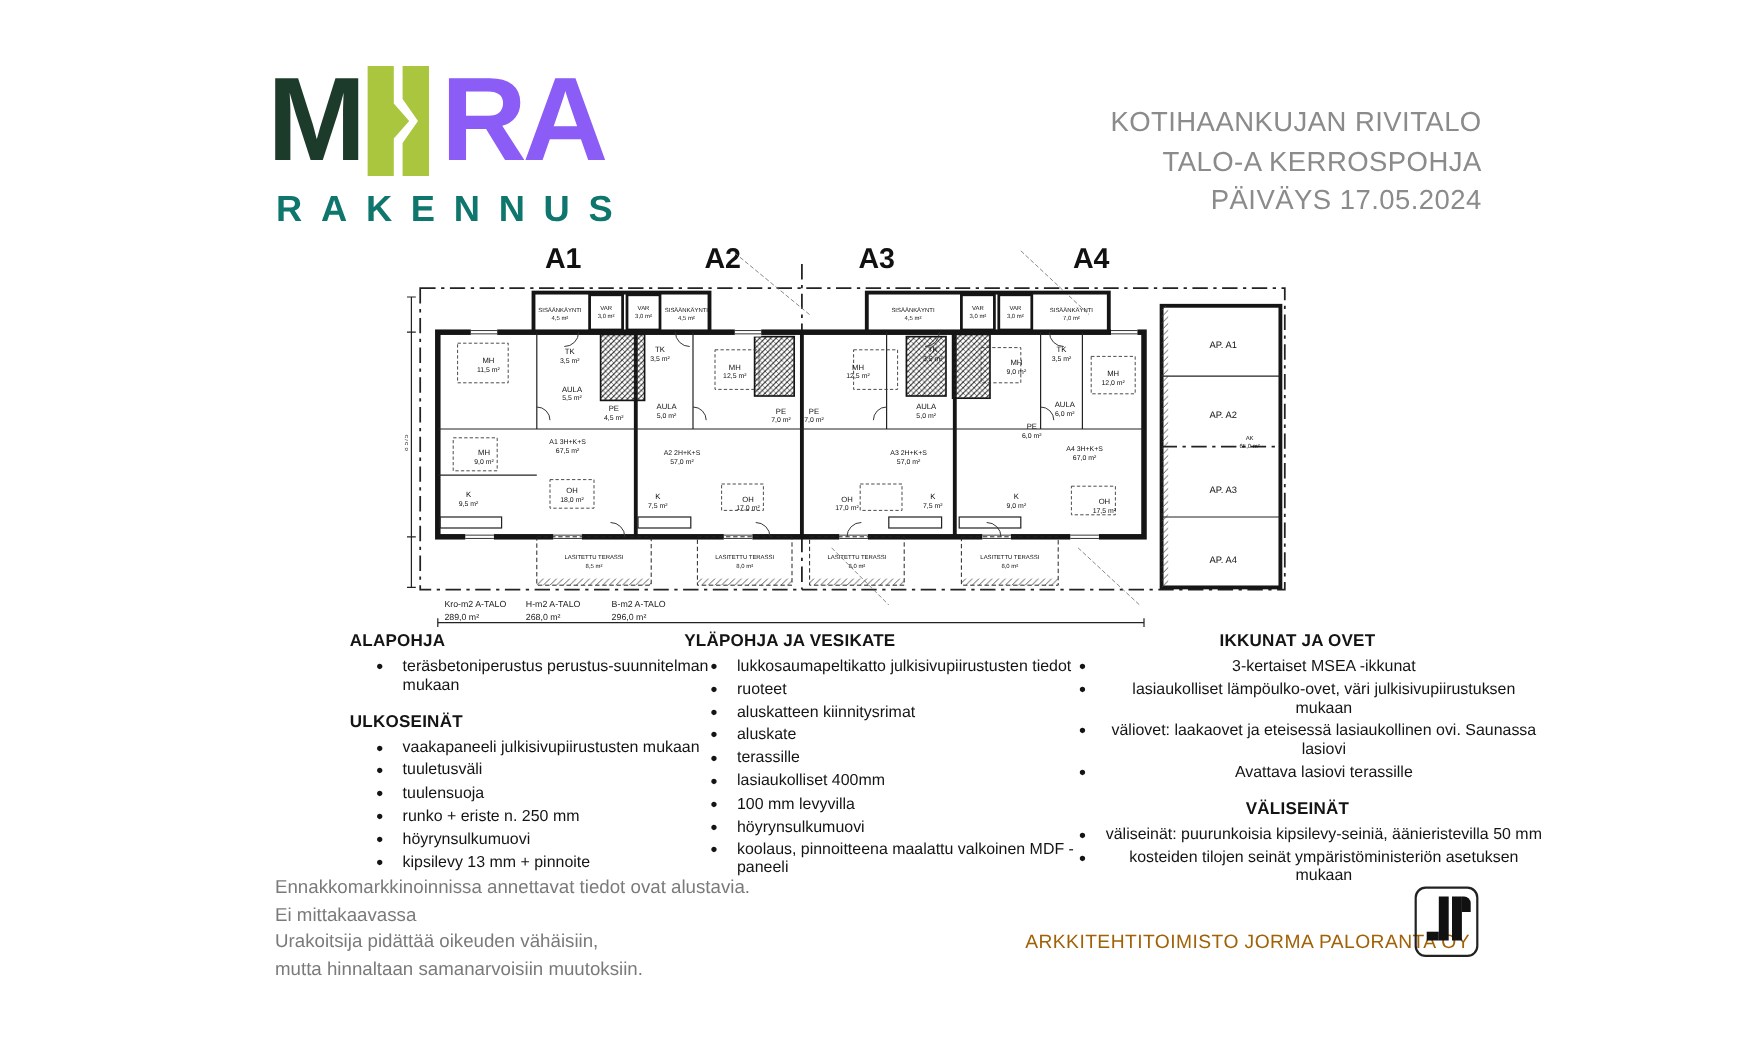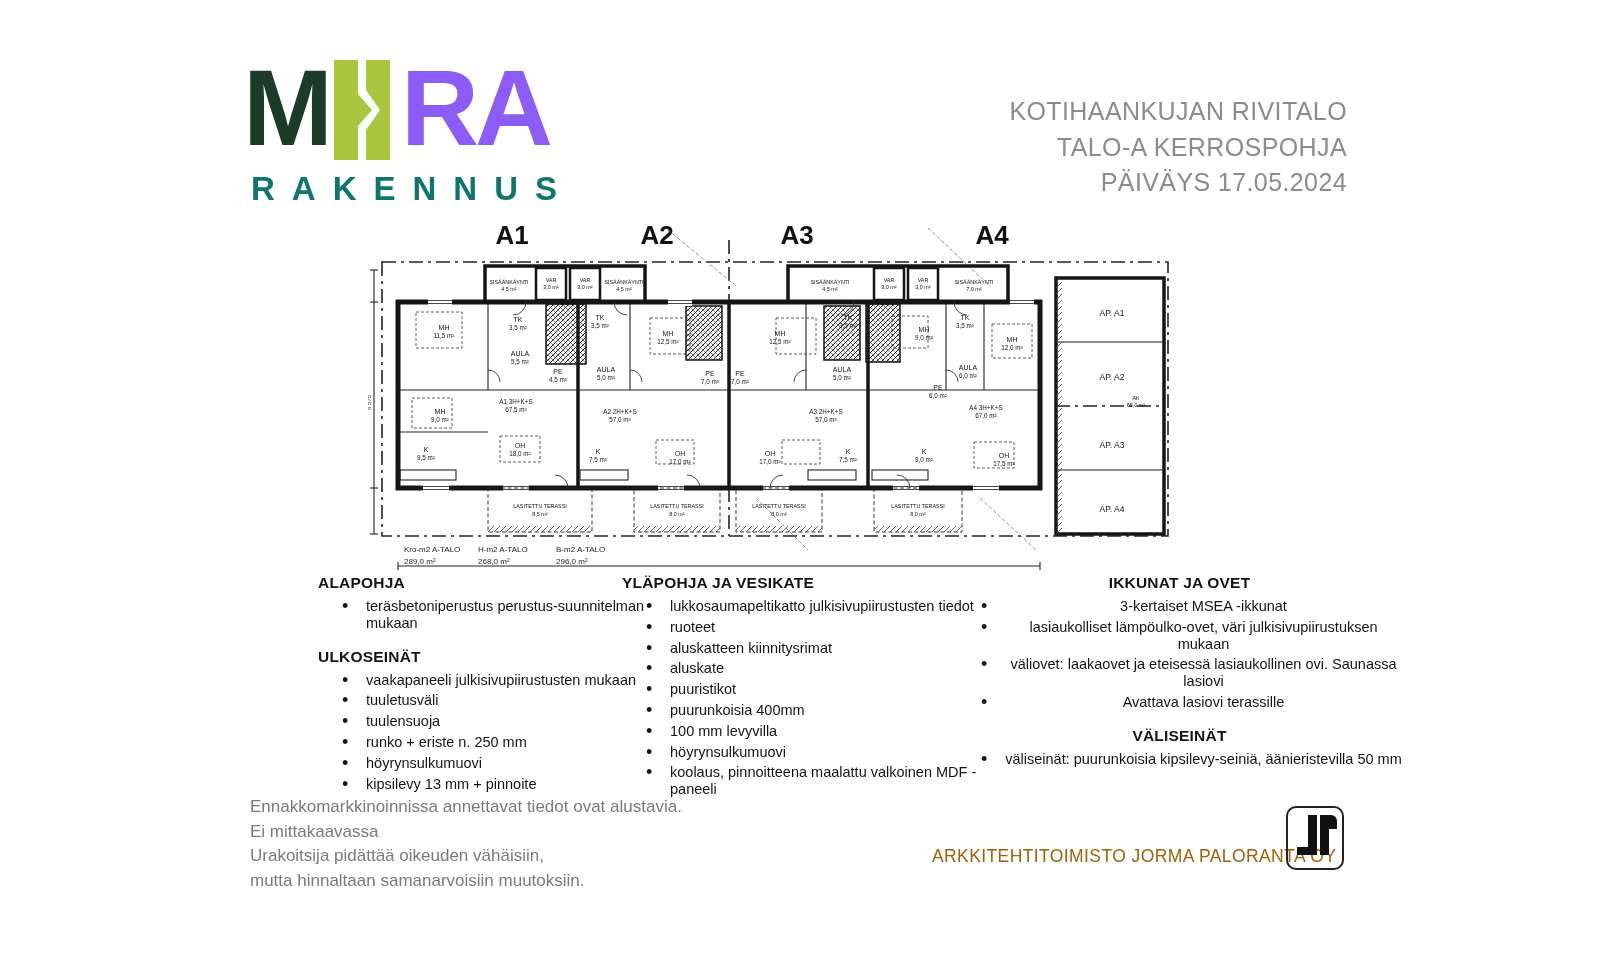--- a/index.html
+++ b/index.html
@@ -351,39 +351,40 @@
     </ul>
   </div>
 
   <div class="spec col2">
     <h3>YLÄPOHJA JA VESIKATE</h3>
     <ul>
       <li>lukkosaumapeltikatto julkisivupiirustusten tiedot</li>
       <li>ruoteet</li>
       <li>aluskatteen kiinnitysrimat</li>
       <li>aluskate</li>
-      <li>puuristikot</li>
-      <li>puurunkoisia 400mm</li>
+      <li>terassille</li>
+      <li>lasiaukolliset 400mm</li>
       <li>100 mm levyvilla</li>
       <li>höyrynsulkumuovi</li>
       <li>koolaus, pinnoitteena maalattu valkoinen MDF -paneeli</li>
     </ul>
   </div>
 
   <div class="spec col3">
     <h3>IKKUNAT JA OVET</h3>
     <ul>
       <li>3-kertaiset MSEA -ikkunat</li>
       <li>lasiaukolliset lämpöulko-ovet, väri julkisivupiirustuksen mukaan</li>
       <li>väliovet: laakaovet ja eteisessä lasiaukollinen ovi. Saunassa lasiovi</li>
       <li>Avattava lasiovi terassille</li>
     </ul>
     <h3>VÄLISEINÄT</h3>
     <ul>
       <li>väliseinät: puurunkoisia kipsilevy-seiniä, äänieristevilla 50 mm</li>
+      <li>kosteiden tilojen seinät ympäristöministeriön asetuksen mukaan</li>
     </ul>
   </div>
 
   <div class="disclaimer">
     <div>Ennakkomarkkinoinnissa annettavat tiedot ovat alustavia.</div>
     <div>Ei mittakaavassa</div>
     <div>Urakoitsija pidättää oikeuden vähäisiin,</div>
     <div>mutta hinnaltaan samanarvoisiin muutoksiin.</div>
   </div>
 

